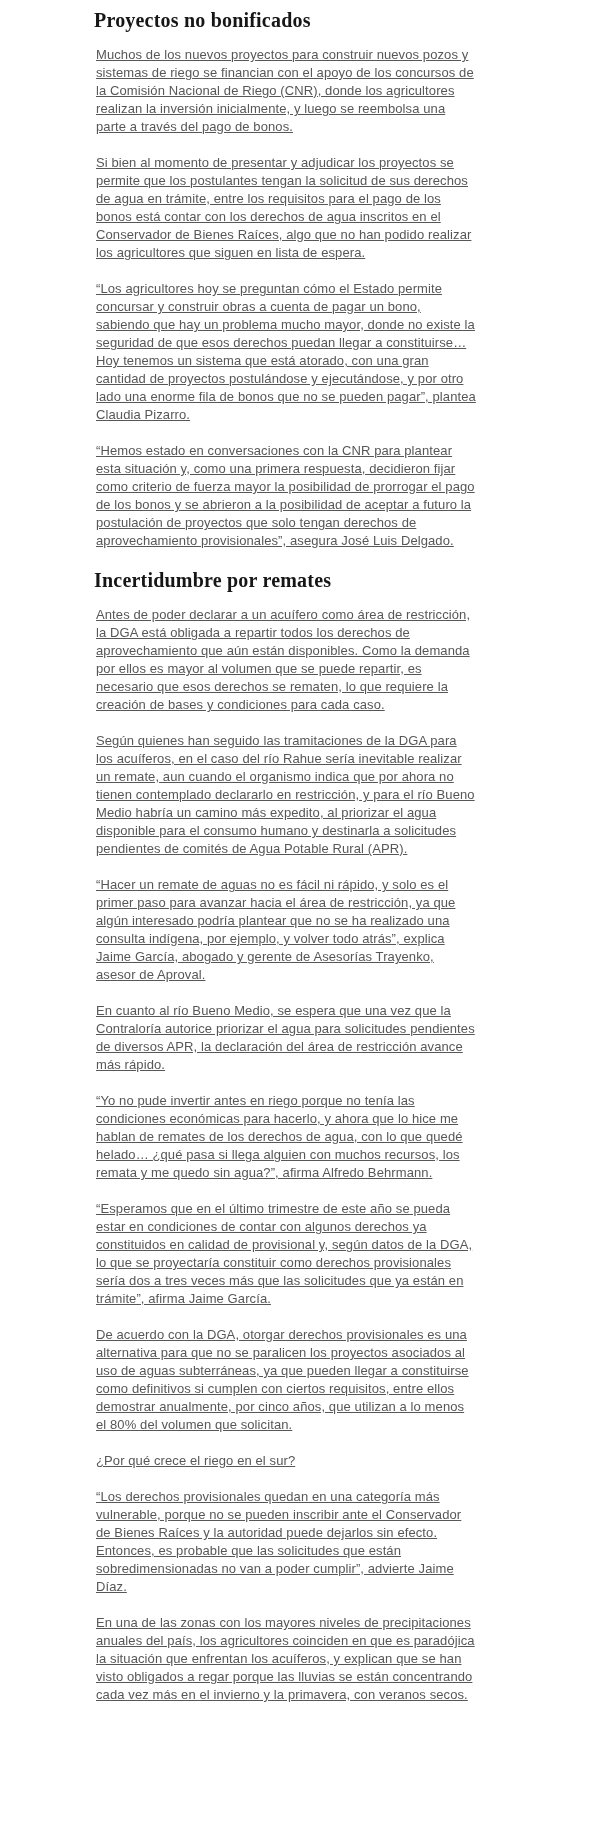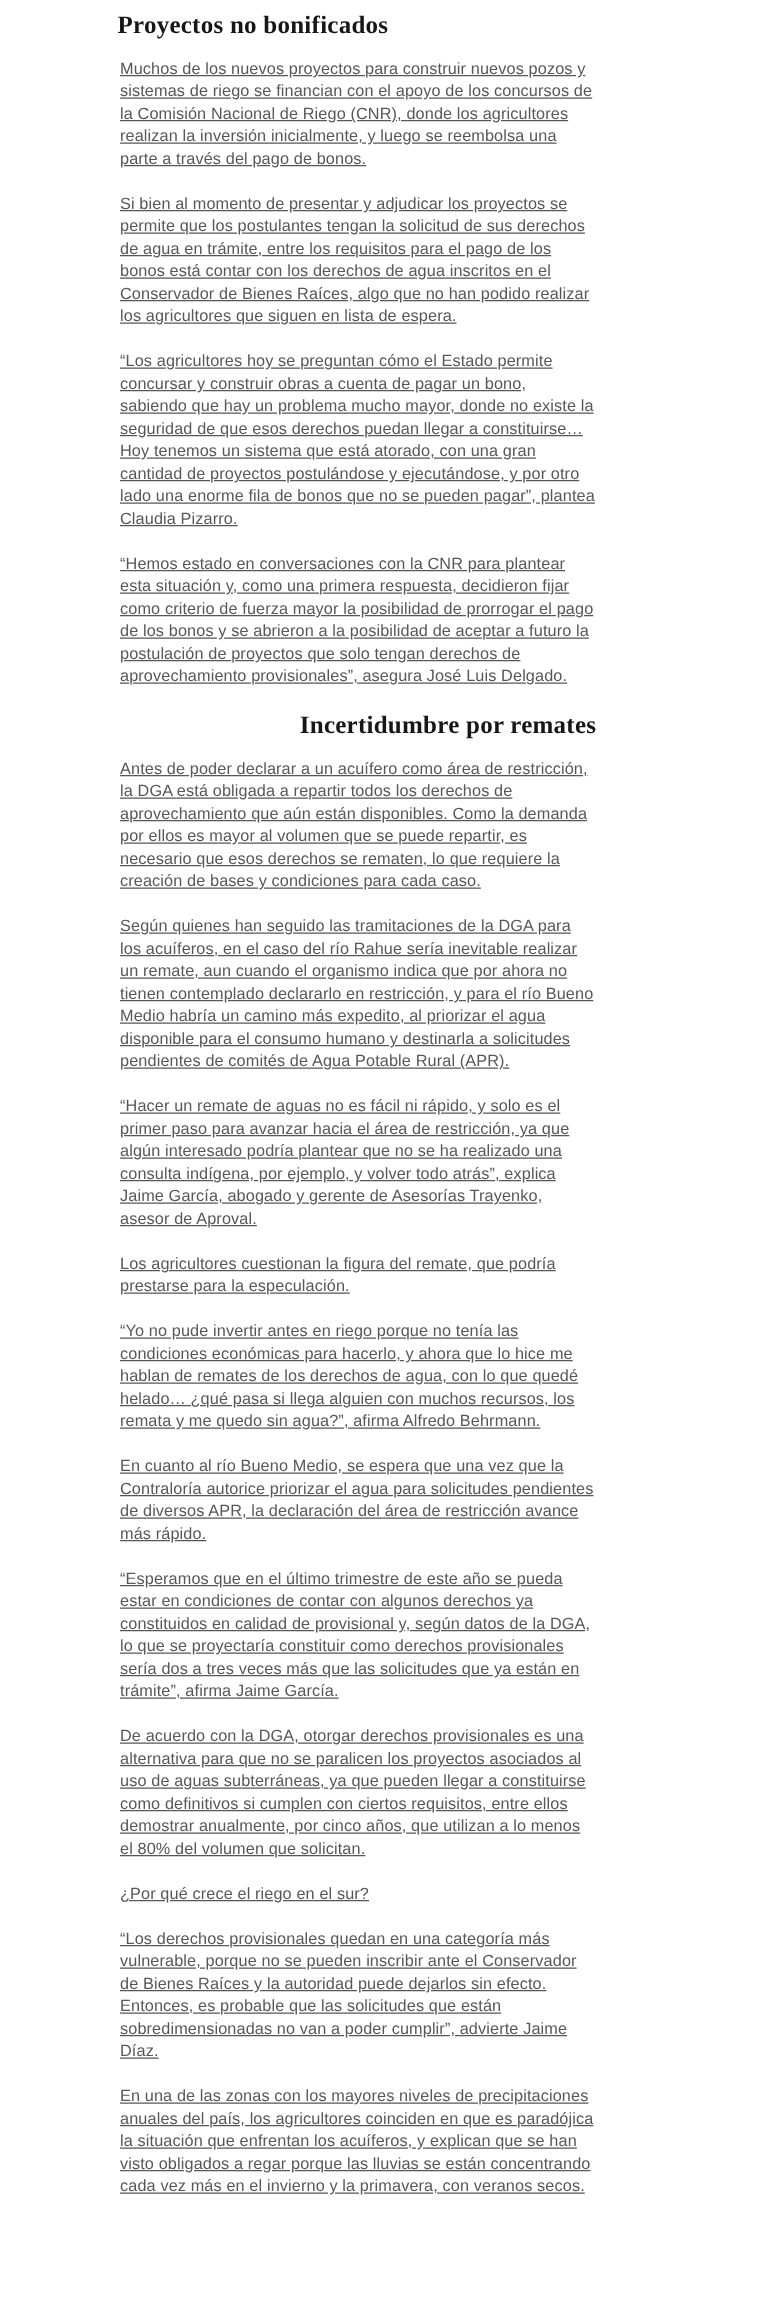--- a/index.html
+++ b/index.html
@@ -20,21 +20,20 @@
     font-family: "Liberation Serif", serif;
     font-weight: bold;
     font-size: 20px;
     line-height: 24px;
     color: #161616;
     margin: 0 0 13px -2px;
     letter-spacing: 0.2px;
   }
   .section + .section .section-heading {
     margin-top: 4px;
-    text-align: right;
   }
   .para {
     font-size: 13px;
     line-height: 18px;
     color: #575757;
     margin: 14px 0 18px 0;
     letter-spacing: 0.1px;
     text-decoration: underline;
   }
 </style>
@@ -49,23 +48,22 @@
     <p class="para">Si bien al momento de presentar y adjudicar los proyectos se permite que los postulantes tengan la solicitud de sus derechos de agua en trámite, entre los requisitos para el pago de los bonos está contar con los derechos de agua inscritos en el Conservador de Bienes Raíces, algo que no han podido realizar los agricultores que siguen en lista de espera.</p>
     <p class="para">“Los agricultores hoy se preguntan cómo el Estado permite concursar y construir obras a cuenta de pagar un bono, sabiendo que hay un problema mucho mayor, donde no existe la seguridad de que esos derechos puedan llegar a constituirse… Hoy tenemos un sistema que está atorado, con una gran cantidad de proyectos postulándose y ejecutándose, y por otro lado una enorme fila de bonos que no se pueden pagar”, plantea Claudia Pizarro.</p>
     <p class="para">“Hemos estado en conversaciones con la CNR para plantear esta situación y, como una primera respuesta, decidieron fijar como criterio de fuerza mayor la posibilidad de prorrogar el pago de los bonos y se abrieron a la posibilidad de aceptar a futuro la postulación de proyectos que solo tengan derechos de aprovechamiento provisionales”, asegura José Luis Delgado.</p>
   </div>
 
   <div class="section">
     <h2 class="section-heading">Incertidumbre por remates</h2>
     <p class="para">Antes de poder declarar a un acuífero como área de restricción, la DGA está obligada a repartir todos los derechos de aprovechamiento que aún están disponibles. Como la demanda por ellos es mayor al volumen que se puede repartir, es necesario que esos derechos se rematen, lo que requiere la creación de bases y condiciones para cada caso.</p>
     <p class="para">Según quienes han seguido las tramitaciones de la DGA para los acuíferos, en el caso del río Rahue sería inevitable realizar un remate, aun cuando el organismo indica que por ahora no tienen contemplado declararlo en restricción, y para el río Bueno Medio habría un camino más expedito, al priorizar el agua disponible para el consumo humano y destinarla a solicitudes pendientes de comités de Agua Potable Rural (APR).</p>
     <p class="para">“Hacer un remate de aguas no es fácil ni rápido, y solo es el primer paso para avanzar hacia el área de restricción, ya que algún interesado podría plantear que no se ha realizado una consulta indígena, por ejemplo, y volver todo atrás”, explica Jaime García, abogado y gerente de Asesorías Trayenko, asesor de Aproval.</p>
-    <p class="para">Los agricultores cuestionan la figura del remate, que podría prestarse para la especulación.</p>
+    <p class="para">En cuanto al río Bueno Medio, se espera que una vez que la Contraloría autorice priorizar el agua para solicitudes pendientes de diversos APR, la declaración del área de restricción avance más rápido.</p>
     <p class="para">“Yo no pude invertir antes en riego porque no tenía las condiciones económicas para hacerlo, y ahora que lo hice me hablan de remates de los derechos de agua, con lo que quedé helado… ¿qué pasa si llega alguien con muchos recursos, los remata y me quedo sin agua?”, afirma Alfredo Behrmann.</p>
-    <p class="para">En cuanto al río Bueno Medio, se espera que una vez que la Contraloría autorice priorizar el agua para solicitudes pendientes de diversos APR, la declaración del área de restricción avance más rápido.</p>
     <p class="para">“Esperamos que en el último trimestre de este año se pueda estar en condiciones de contar con algunos derechos ya constituidos en calidad de provisional y, según datos de la DGA, lo que se proyectaría constituir como derechos provisionales sería dos a tres veces más que las solicitudes que ya están en trámite”, afirma Jaime García.</p>
     <p class="para">De acuerdo con la DGA, otorgar derechos provisionales es una alternativa para que no se paralicen los proyectos asociados al uso de aguas subterráneas, ya que pueden llegar a constituirse como definitivos si cumplen con ciertos requisitos, entre ellos demostrar anualmente, por cinco años, que utilizan a lo menos el 80% del volumen que solicitan.</p>
     <p class="para">¿Por qué crece el riego en el sur?</p>
     <p class="para">“Los derechos provisionales quedan en una categoría más vulnerable, porque no se pueden inscribir ante el Conservador de Bienes Raíces y la autoridad puede dejarlos sin efecto. Entonces, es probable que las solicitudes que están sobredimensionadas no van a poder cumplir”, advierte Jaime Díaz.</p>
     <p class="para">En una de las zonas con los mayores niveles de precipitaciones anuales del país, los agricultores coinciden en que es paradójica la situación que enfrentan los acuíferos, y explican que se han visto obligados a regar porque las lluvias se están concentrando cada vez más en el invierno y la primavera, con veranos secos.</p>
   </div>
 
 </div>
 
 </body></html>

